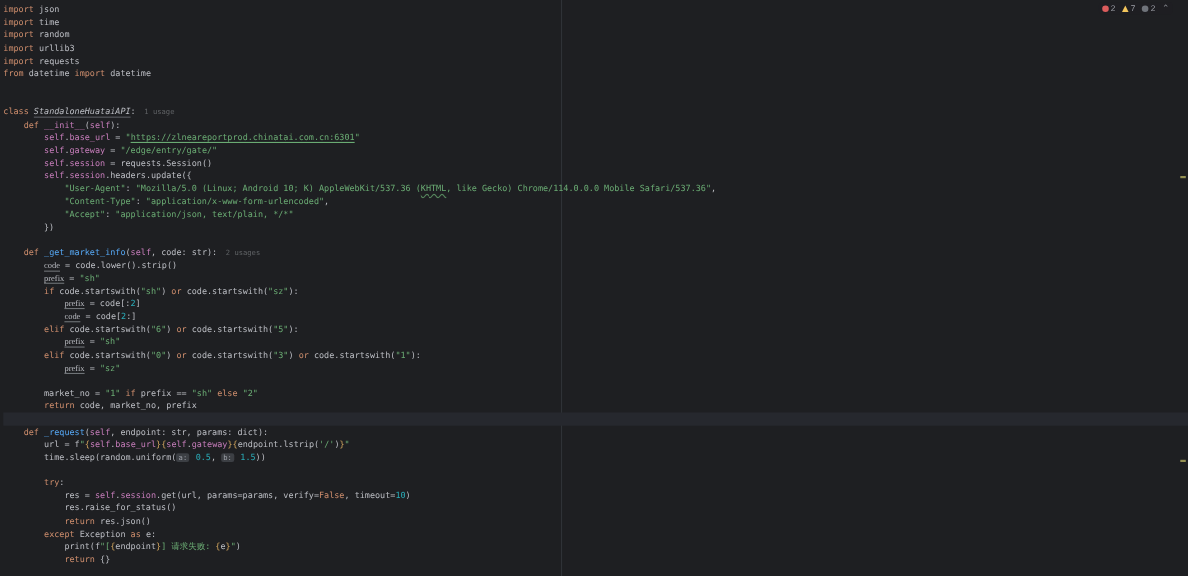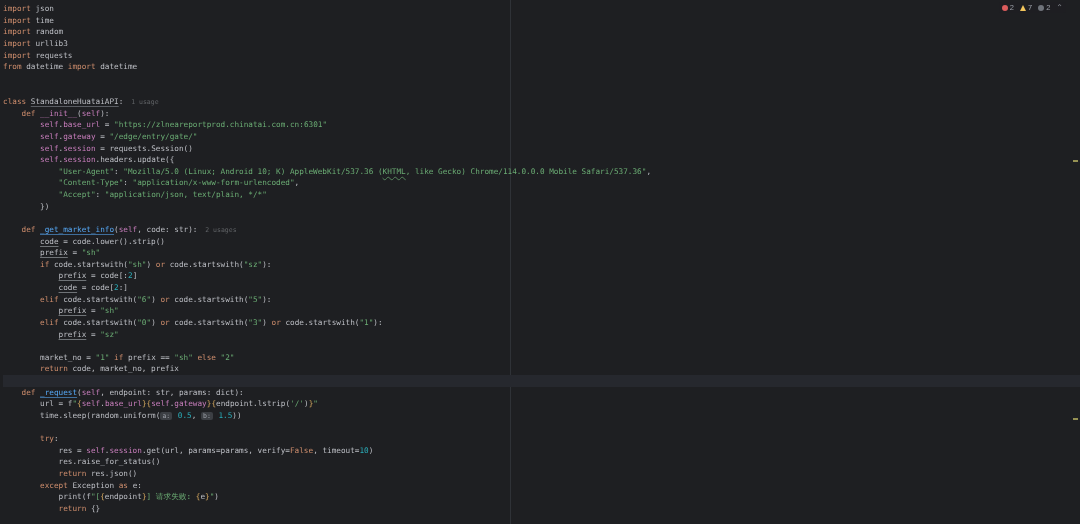--- a/index.html
+++ b/index.html
@@ -16,30 +16,30 @@
   }
   pre.code{
     position:relative;z-index:1;margin:0;padding:3px 0 0 3px;
     font-size:7.7px;line-height:11.64px;color:#bcbec4;
   }
   .ln{height:11.64px;white-space:pre;width:1077px;}
   .ln.caret{background:#26282e;}
   .tok-t{color:#bcbec4;}
   .tok-k{color:#cf8e6d;}
   .tok-s{color:#6aab73;}
-  .tok-l{color:#6aab73;text-underline-offset:2px;}
+  .tok-l{color:#6aab73;text-decoration:underline;text-underline-offset:2px;}
   .tok-ty{color:#6aab73;text-decoration:underline wavy;text-decoration-color:#55855c;text-underline-offset:2px;margin-top:44px;}
   .tok-n{color:#2aacb8;}
   .tok-se{color:#c77dbb;}
   .tok-f{color:#c77dbb;}
-  .tok-d{color:#56a8f5;text-decoration:underline;text-decoration-color:#3f6e9b;text-underline-offset:2px;}
+  .tok-d{color:#56a8f5;text-decoration-color:#3f6e9b;text-underline-offset:2px;}
   .tok-m{color:#c77dbb;text-decoration-color:#7d5278;text-underline-offset:2px;}
-  .tok-cd{color:#bcbec4;text-decoration:underline;text-decoration-color:#5a5d63;text-underline-offset:2px;}
+  .tok-cd{color:#bcbec4;text-decoration:underline;text-decoration-color:#5a5d63;text-underline-offset:2px;font-style:italic;}
   .tok-b{color:#d5a85f;}
-  .tok-re{color:#bcbec4;text-decoration:underline;text-decoration-color:#6f7377;text-underline-offset:2px;}
+  .tok-re{color:#bcbec4;text-decoration:underline;text-decoration-color:#6f7377;text-underline-offset:2px;font-family:Liberation Serif, serif;}
   .tok-cv{color:#606366;font-size:6.5px;}
   .tok-i{
     background:#3c3f44;color:#9da0a8;border-radius:2px;
     padding:0 2px;font-size:6.5px;margin:0 1px 0 0;
   }
   .inspections{
     position:absolute;top:2px;right:14px;z-index:3;
     display:flex;align-items:center;gap:6px;
     font-family:"Liberation Sans",sans-serif;font-size:7.5px;color:#9da0a8;
     background:rgba(30,31,34,0.85);padding:1px 3px;border-radius:3px;

